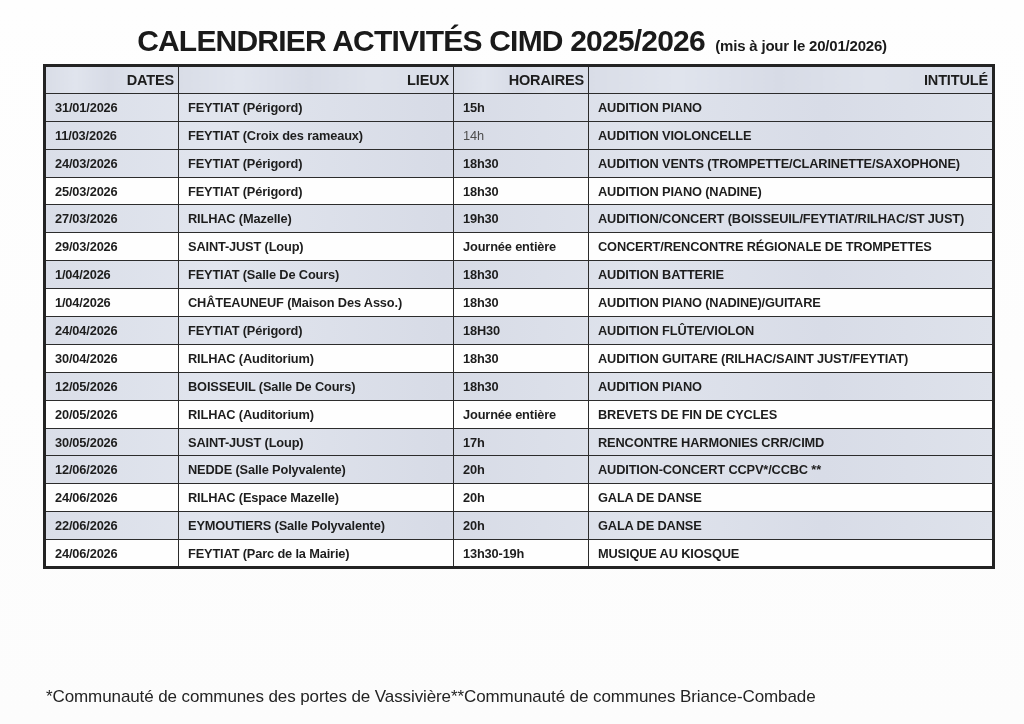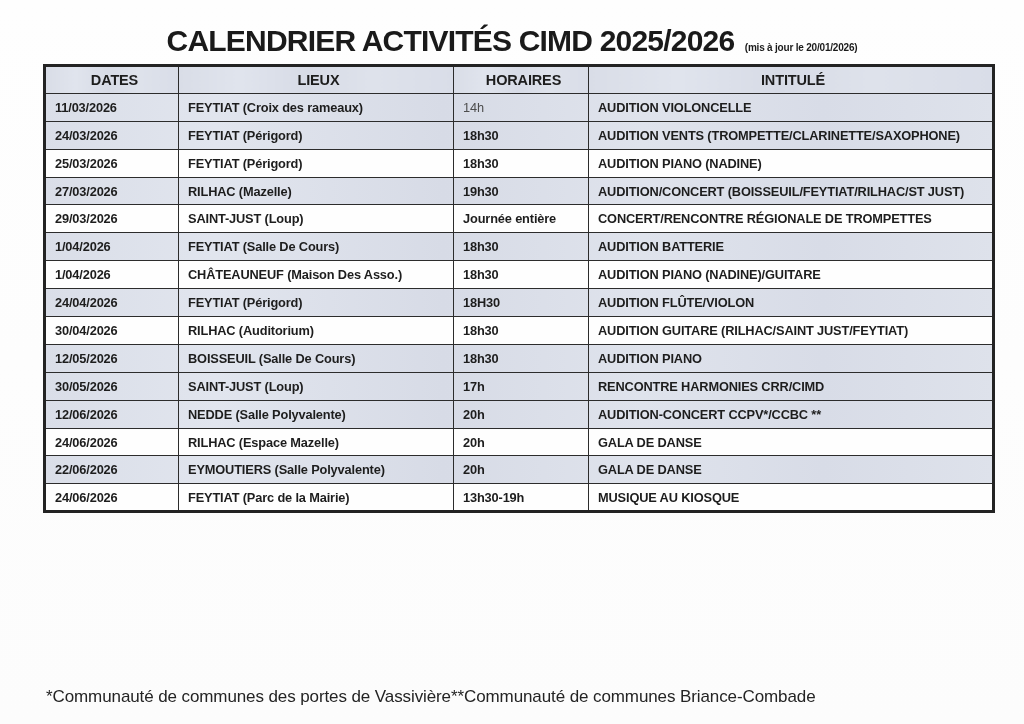--- a/index.html
+++ b/index.html
@@ -25,21 +25,21 @@
     text-align: center;
     white-space: nowrap;
   }
   .title-main {
     font-size: 30px;
     font-weight: bold;
     letter-spacing: -0.8px;
     color: #1a1a1a;
   }
   .title-sub {
-    font-size: 10px;
+    font-size: 15px;
     font-weight: bold;
     letter-spacing: -0.2px;
     color: #1a1a1a;
     margin-left: 6px;
   }
   
   table.calendar {
     position: absolute;
     left: 43px;
     top: 64px;
@@ -59,21 +59,21 @@
     vertical-align: middle;
     font-size: 12.8px;
     font-weight: bold;
     letter-spacing: -0.15px;
     white-space: nowrap;
     overflow: hidden;
     color: #1d1d1d;
   }
   thead th {
     font-size: 14.5px;
-    text-align: center;
+    text-align: right;
     background: linear-gradient(90deg, #d9dde7 0%, #e0e4ed 22%, #d7dbe6 47%, #dee2eb 70%, #d9dde8 100%);
     margin-top: 11px;
   }
   tbody tr { background: #fefefe; }
   tbody tr.shade {
     background: linear-gradient(90deg, #dadee8 0%, #e1e5ee 18%, #d7dbe6 42%, #dfe3ec 63%, #d8dce7 82%, #dee2eb 100%);
   }
   tbody tr.struck td {
     text-decoration: line-through;
     text-decoration-thickness: 1.8px;
@@ -114,20 +114,26 @@
       <tr>
         <th>DATES</th>
         <th>LIEUX</th>
         <th>HORAIRES</th>
         <th>INTITULÉ</th>
       </tr>
     </thead>
     <tbody>
 
 
+        <tr class="shade">
+          <td>31/01/2026</td>
+          <td>FEYTIAT (Périgord)</td>
+          <td>15h</td>
+          <td>AUDITION PIANO</td>
+        </tr>
 
 
         <tr class="shade">
           <td>11/03/2026</td>
           <td>FEYTIAT (Croix des rameaux)</td>
           <td class="light">14h</td>
           <td>AUDITION VIOLONCELLE</td>
         </tr>
 
 
@@ -187,20 +193,26 @@
           <td>AUDITION GUITARE (RILHAC/SAINT JUST/FEYTIAT)</td>
         </tr>
 
         <tr class="shade">
           <td>12/05/2026</td>
           <td>BOISSEUIL (Salle De Cours)</td>
           <td>18h30</td>
           <td>AUDITION PIANO</td>
         </tr>
 
+        <tr>
+          <td>20/05/2026</td>
+          <td>RILHAC (Auditorium)</td>
+          <td>Journée entière</td>
+          <td>BREVETS DE FIN DE CYCLES</td>
+        </tr>
 
         <tr class="shade">
           <td>30/05/2026</td>
           <td>SAINT-JUST (Loup)</td>
           <td>17h</td>
           <td>RENCONTRE HARMONIES CRR/CIMD</td>
         </tr>
 
 
         <tr class="shade">

